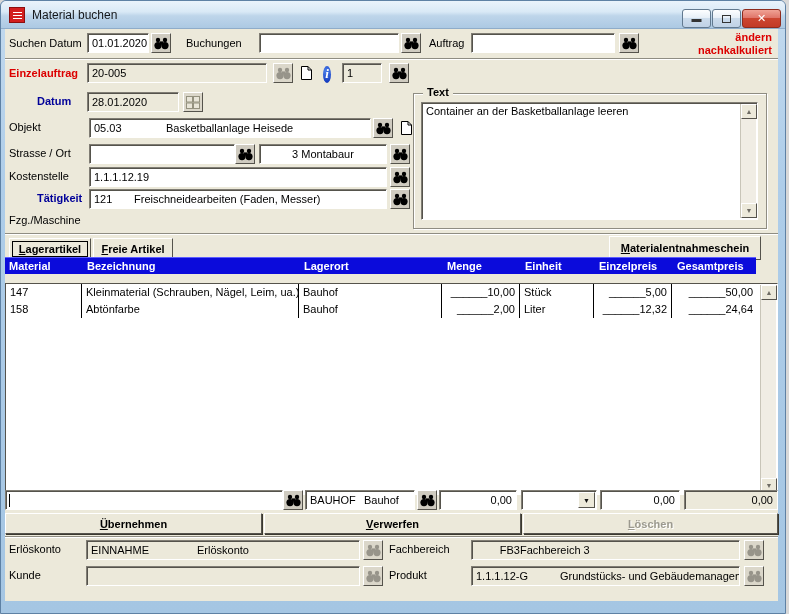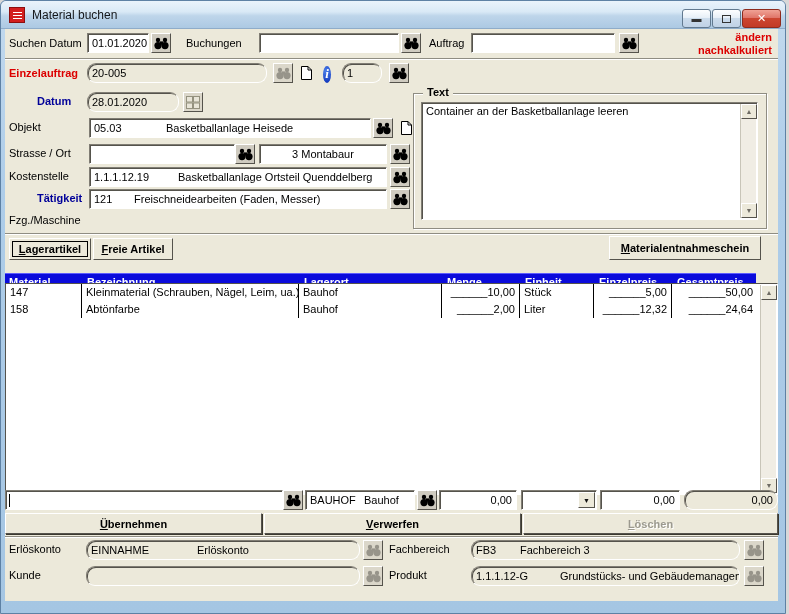--- a/index.html
+++ b/index.html
@@ -26,21 +26,21 @@
   .wbtn.close{width:39px;border-color:#8e2b1d;color:#fff;font-weight:bold;font-size:11px;
     background:linear-gradient(180deg,#f0a295 0%,#e0766a 45%,#cc4530 50%,#c23a26 100%);}
   .client{position:absolute;left:4px;top:28px;width:773px;height:572px;background:var(--face);}
   .lbl{position:absolute;font-size:11px;color:#000;white-space:nowrap;}
   .lbl-b{font-weight:bold;color:var(--navy);margin-left:28px;}
   .lbl-r{font-weight:bold;color:var(--red);}
   .field{position:absolute;height:20px;background:#fff;font-size:11px;color:#000;
     border:1px solid;border-color:#807d74 #fff #fff #807d74;
     box-shadow:inset 1px 1px 0 #55534c;display:flex;align-items:center;
     padding:0 4px;overflow:hidden;white-space:nowrap;}
-  .field-ro{background:var(--face);border-radius:9px;}
+  .field-ro{background:var(--face);}
   .field .code{display:inline-block;}
   .num{justify-content:flex-end;}
   .icon-btn{position:absolute;width:20px;height:20px;background:var(--graybtn);
     border:1px solid;border-color:#fff #55534c #55534c #fff;
     display:flex;align-items:center;justify-content:center;color:#000;padding:0;}
   .icon-btn.dis{color:#97948a;background:#dbd7ca;}
   .flat-icon{position:absolute;width:20px;height:20px;display:flex;align-items:center;justify-content:center;background:transparent;border:none;}
   .groove{position:absolute;height:2px;border-top:1px solid #8f8d82;border-bottom:1px solid #fff;}
   .group{position:absolute;border:1px solid #8f8d82;box-shadow:inset 1px 1px 0 #fff, 1px 1px 0 #fff;}
   .group .cap{position:absolute;top:-8px;left:9px;background:var(--face);padding:0 4px;
@@ -53,21 +53,21 @@
     border-color:#fff #55534c #55534c #fff;font-size:7px;color:#6e6c64;
     display:flex;align-items:center;justify-content:center;padding:0;}
   .tab{position:absolute;height:22px;background:var(--face);border:1px solid;
     border-color:#fff #55534c #55534c #fff;font-size:11px;font-weight:bold;
     display:flex;align-items:center;justify-content:center;padding:0;}
   .tab.active{outline:1px solid #000;outline-offset:-4px;}
   .pushbtn{position:absolute;background:var(--face);border:1px solid;
     border-color:#fff #55534c #55534c #fff;box-shadow:1px 1px 0 #3a382f;
     font-size:11px;font-weight:bold;color:#000;display:flex;align-items:center;justify-content:center;padding:0;}
   .pushbtn.dis{color:#9c9a8f;text-shadow:1px 1px 0 #fff;}
-  .thead{position:absolute;left:0;top:244px;width:751px;height:17px;background:var(--hdr);
+  .thead{position:absolute;left:0;top:228px;width:751px;height:17px;background:var(--hdr);
     border-top:1px solid #5c5cff;display:grid;grid-template-columns:76px 217px 143px 78px 74px 78px 85px;}
   .hcell{color:#fff;font-size:11px;font-weight:bold;line-height:16px;padding-left:6px;overflow:hidden;white-space:nowrap;}
   .hcell.c0{padding-left:4px;}
   .listbox{position:absolute;left:0;top:254px;width:773px;height:212px;background:#fff;
     border:1px solid;border-color:#55534c #fff #fff #55534c;overflow:hidden;}
   .trow{display:grid;grid-template-columns:76px 217px 143px 78px 74px 78px 85px;height:17px;}
   .tcell{font-size:11px;line-height:16px;padding:0 4px;border-right:1px solid #000;
     overflow:hidden;white-space:nowrap;}
   .tcell.last{border-right:none;}
   .tcell.r{text-align:right;padding-right:4px;}
@@ -247,21 +247,20 @@
             <circle cx="4" cy="3" r="2.2"></circle>
             <circle cx="11" cy="3" r="2.2"></circle>
             <rect x="5.8" y="4.4" width="3.4" height="3.4"></rect>
           </svg>
         </span>
       </button>
 
     <div class="lbl" style="left:4px;top:141px;">Kostenstelle</div>
     <div class="field" style="left:84px;top:138px;width:298px;">
       <span class="code" style="min-width:84px;">1.1.1.12.19</span>
-      <span>Basketballanlage Ortsteil Quenddelberg</span>
     </div>
     <button class="icon-btn" style="left:385px;top:138px;">
         <span class="glyph-binoc">
           <svg width="15" height="13" viewBox="0 0 15 13" fill="currentColor">
             <circle cx="4" cy="8.6" r="3.6"></circle>
             <circle cx="11" cy="8.6" r="3.6"></circle>
             <circle cx="4" cy="3" r="2.2"></circle>
             <circle cx="11" cy="3" r="2.2"></circle>
             <rect x="5.8" y="4.4" width="3.4" height="3.4"></rect>
           </svg>
@@ -405,21 +404,21 @@
             <circle cx="11" cy="8.6" r="3.6"></circle>
             <circle cx="4" cy="3" r="2.2"></circle>
             <circle cx="11" cy="3" r="2.2"></circle>
             <rect x="5.8" y="4.4" width="3.4" height="3.4"></rect>
           </svg>
         </span>
       </button>
 
     <div class="lbl" style="left:384px;top:514px;">Fachbereich</div>
     <div class="field field-ro" style="left:466px;top:511px;width:269px;">
-      <span class="code" style="min-width:44px;">FB3</span>
+      <span class="code" style="min-width:44px;text-align:right;">FB3</span>
       <span>Fachbereich 3</span>
     </div>
     <button class="icon-btn dis" style="left:739px;top:511px;">
         <span class="glyph-binoc">
           <svg width="15" height="13" viewBox="0 0 15 13" fill="currentColor">
             <circle cx="4" cy="8.6" r="3.6"></circle>
             <circle cx="11" cy="8.6" r="3.6"></circle>
             <circle cx="4" cy="3" r="2.2"></circle>
             <circle cx="11" cy="3" r="2.2"></circle>
             <rect x="5.8" y="4.4" width="3.4" height="3.4"></rect>

